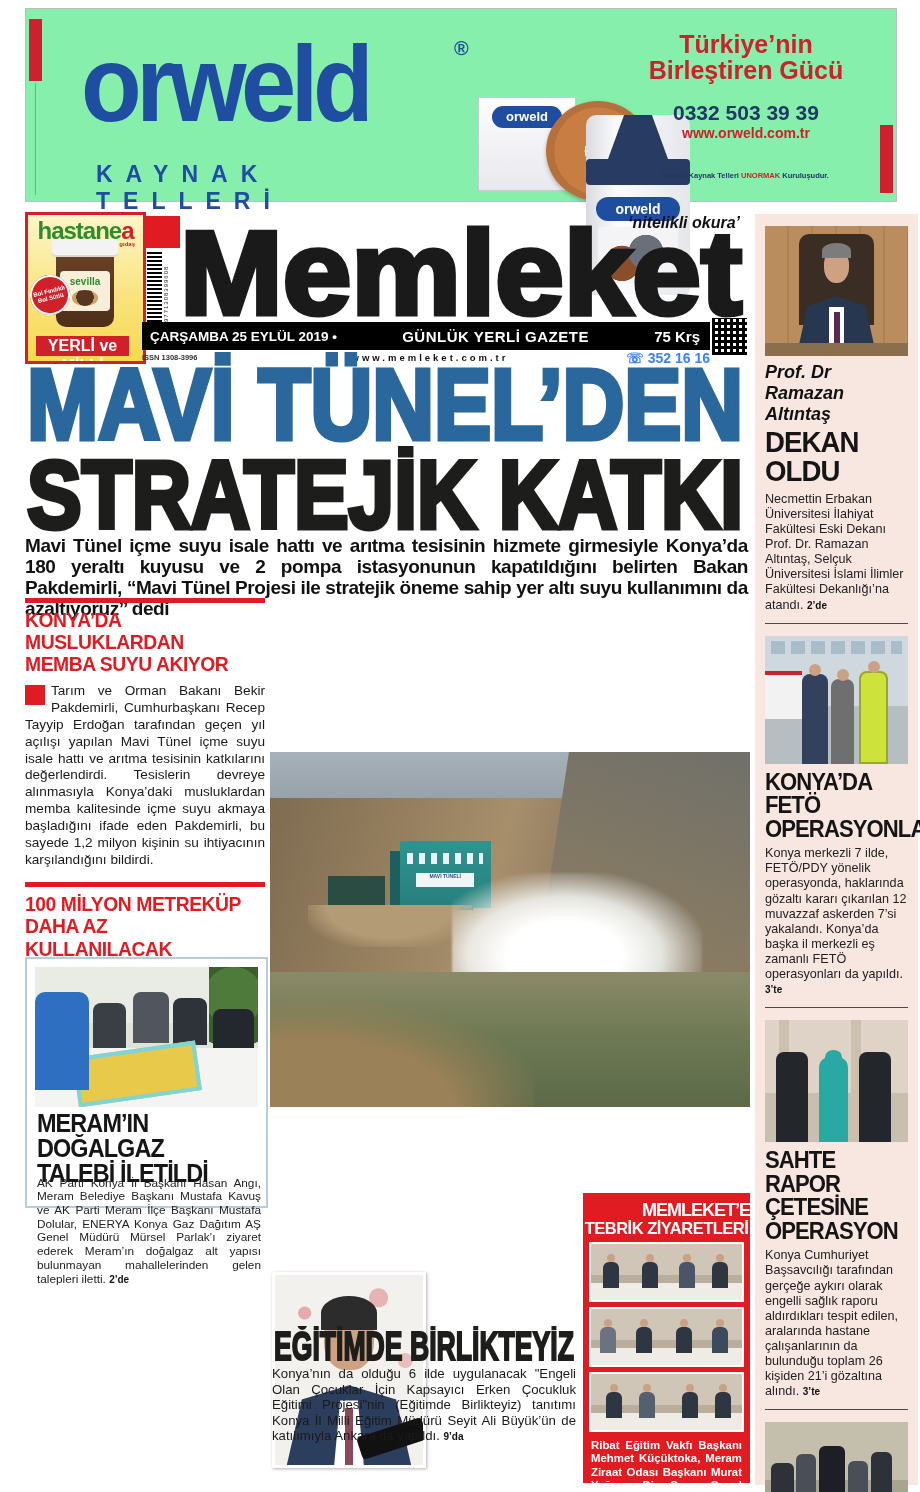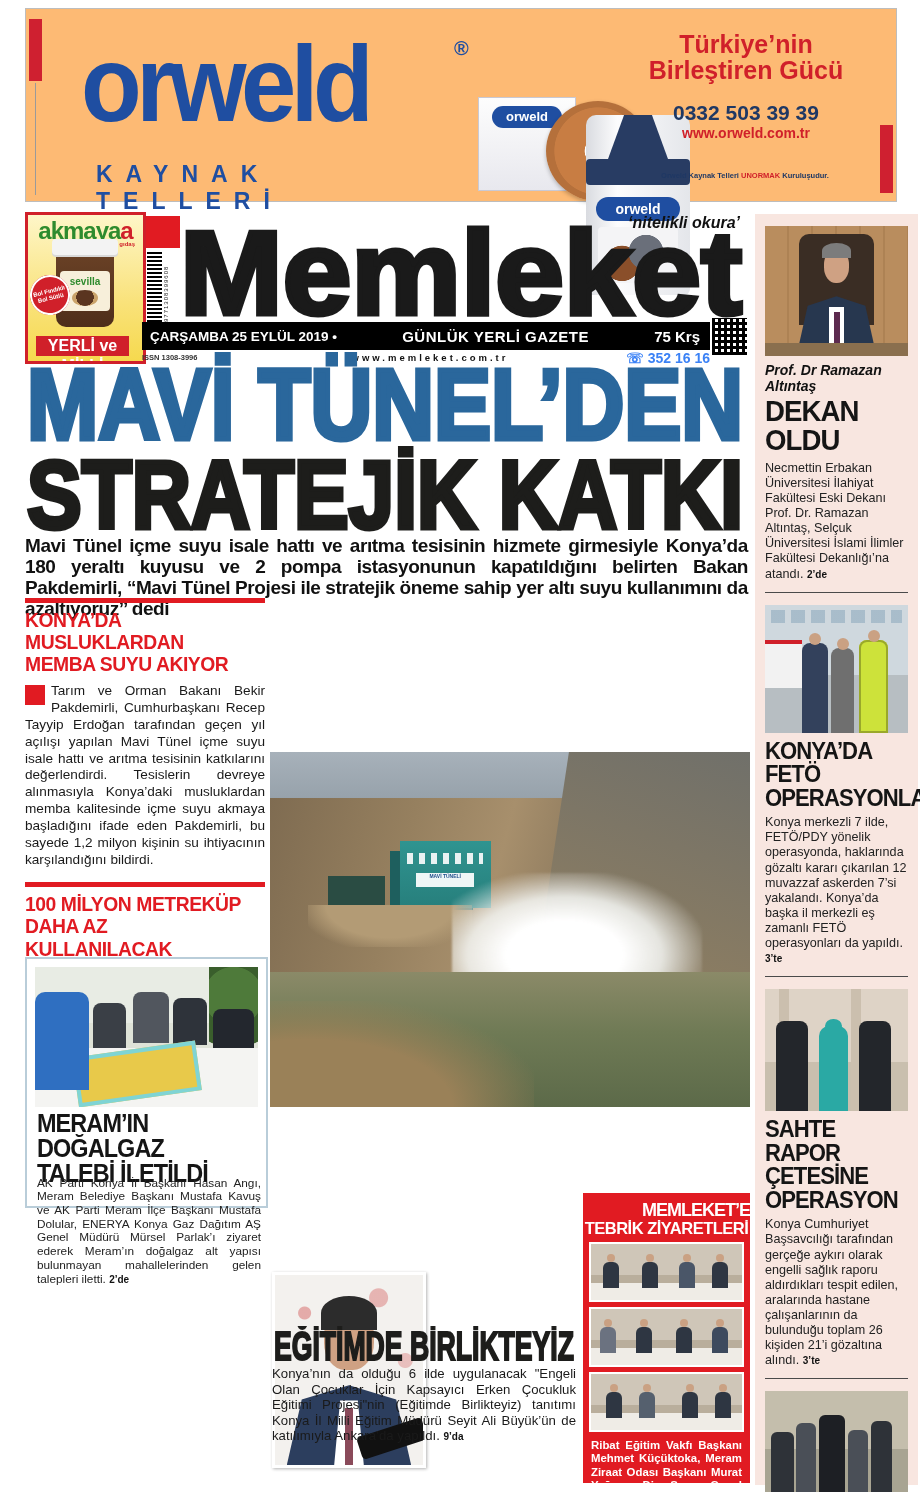--- a/index.html
+++ b/index.html
@@ -4,21 +4,21 @@
 <style>
   html,body{margin:0;padding:0;background:#e8e8e8;font-family:"Liberation Sans",sans-serif;}
   .page{position:relative;width:920px;height:1492px;background:#fff;margin:0 auto;overflow:hidden;}
   .abs{position:absolute;}
   .ph{position:relative;overflow:hidden;}
   .sx{transform:scaleX(.92);transform-origin:left top;}
   .just{text-align:justify;}
   b,strong{font-weight:700;}
 
   
-  .orweld-ad{left:25px;top:8px;width:870px;height:192px;border:1px solid #bdbdbd;background:#fdba74;}
+  .orweld-ad{left:25px;top:8px;width:870px;height:192px;border:1px solid #bdbdbd;background:#86efac;}
   .redbar-l{left:3px;top:10px;width:13px;height:62px;background:#cf2030;}
   .redbar-r{right:3px;bottom:8px;width:13px;height:68px;background:#cf2030;}
   .edge-line-l{left:9px;top:74px;width:1px;height:112px;background:#9a9a9a;}
   .orweld-word{left:55px;top:18px;width:420px;height:130px;color:#1f4ea1;font-weight:700;font-size:108px;letter-spacing:-6px;transform:scaleX(.92);transform-origin:left top;line-height:1.05;}
   .orweld-reg{left:428px;top:28px;font-size:20px;color:#1f4ea1;font-weight:700;}
   .orweld-tag{left:70px;top:152px;width:380px;color:#1f4ea1;font-weight:700;font-size:23px;letter-spacing:13px;}
   .orweld-slogan{right:40px;top:22px;width:220px;text-align:center;color:#d0202a;font-weight:700;font-size:25px;line-height:1.05;}
   .orweld-phone{right:40px;top:92px;width:220px;text-align:center;color:#1f3864;font-weight:700;font-size:21px;}
   .orweld-web{right:40px;top:116px;width:220px;text-align:center;color:#d0202a;font-weight:700;font-size:14px;}
   .orweld-foot{right:26px;top:162px;width:250px;text-align:center;font-size:7.5px;color:#1f3864;font-weight:700;}
@@ -89,21 +89,21 @@
   .pt-shirt{position:absolute;left:40%;bottom:0;width:20%;height:34%;background:#fff;clip-path:polygon(20% 0,80% 0,100% 100%,0 100%);}
   .pt-tie{position:absolute;left:47%;bottom:0;width:6%;height:30%;background:#8a4a5a;}
   .pt-head{position:absolute;left:33%;top:16%;width:34%;height:34%;border-radius:48% 48% 42% 42%;background:#cfa183;}
   .pt-hair{position:absolute;left:31%;top:11%;width:38%;height:18%;border-radius:50% 50% 0 0;background:#2c2c2c;}
   .pt-mic{position:absolute;right:-2%;bottom:8%;width:46%;height:12%;background:#111;transform:rotate(-18deg);border-radius:4px;}
 
   
   .sidebar{left:755px;top:214px;width:163px;height:1271px;background:#f8e6e0;padding:0;}
   .sb-inner{padding:12px 10px 0;}
   .sb-photo{width:143px;margin-bottom:6px;}
-  .sb-kicker{font-style:italic;font-weight:700;font-size:14px;color:#111;}
+  .sb-kicker{font-style:italic;font-weight:700;font-size:18px;color:#111;}
   .sb-title{font-weight:700;font-size:24px;line-height:.98;letter-spacing:-1px;color:#151515;margin:2px 0 6px;}
   .sb-body{font-size:12.6px;line-height:1.2;color:#222;margin:0 0 10px;}
   .sb-div{border:none;border-top:1px solid #4a4a4a;margin:4px 0 12px;}
 
   .ph-dekan{height:130px;background:repeating-linear-gradient(90deg,#b98d5e 0 22px,#ad8254 22px 24px);}
   .ph-dekan .chair{position:absolute;left:24%;top:6%;width:52%;height:70%;background:#3a2d24;border-radius:10px 10px 0 0;}
   .ph-dekan .suit{position:absolute;left:22%;bottom:0;width:56%;height:46%;background:#27374f;clip-path:polygon(0 100%,14% 16%,50% 0,86% 16%,100% 100%);}
   .ph-dekan .shirt{position:absolute;left:45%;bottom:0;width:10%;height:38%;background:#fff;}
   .ph-dekan .tie{position:absolute;left:48.5%;bottom:0;width:4%;height:34%;background:#5d2a4f;}
   .ph-dekan .head{position:absolute;left:41%;top:18%;width:18%;height:26%;border-radius:46%;background:#cfa183;}
@@ -182,21 +182,21 @@
       <span>Türkiye’nin</span><br><span>Birleştiren Gücü</span>
     </div>
     <div class="abs orweld-phone">0332 503 39 39</div>
     <div class="abs orweld-web">www.orweld.com.tr</div>
     <div class="abs orweld-foot">
       <span>Orweld Kaynak Telleri</span> <span class="unormak">UNORMAK</span> <span>Kuruluşudur.</span>
     </div>
   </div>
 
   <div class="abs sevilla ph">
-    <div class="sev-name"><span>akmaya</span><span class="a-red">a</span></div>
+    <div class="sev-name"><span>hastane</span><span class="a-red">a</span></div>
     <div class="sev-sub">gıdaş</div>
     <div class="sev-jar">
       <div class="sev-jar-lid"></div>
       <div class="sev-jar-label">
         <span>sevilla</span>
         <div class="bread"></div>
       </div>
     </div>
     <div class="sev-badge">Bol Fındıklı Bol Sütlü</div>
     <div class="sev-bottom">YERLİ ve MİLLİ</div>

